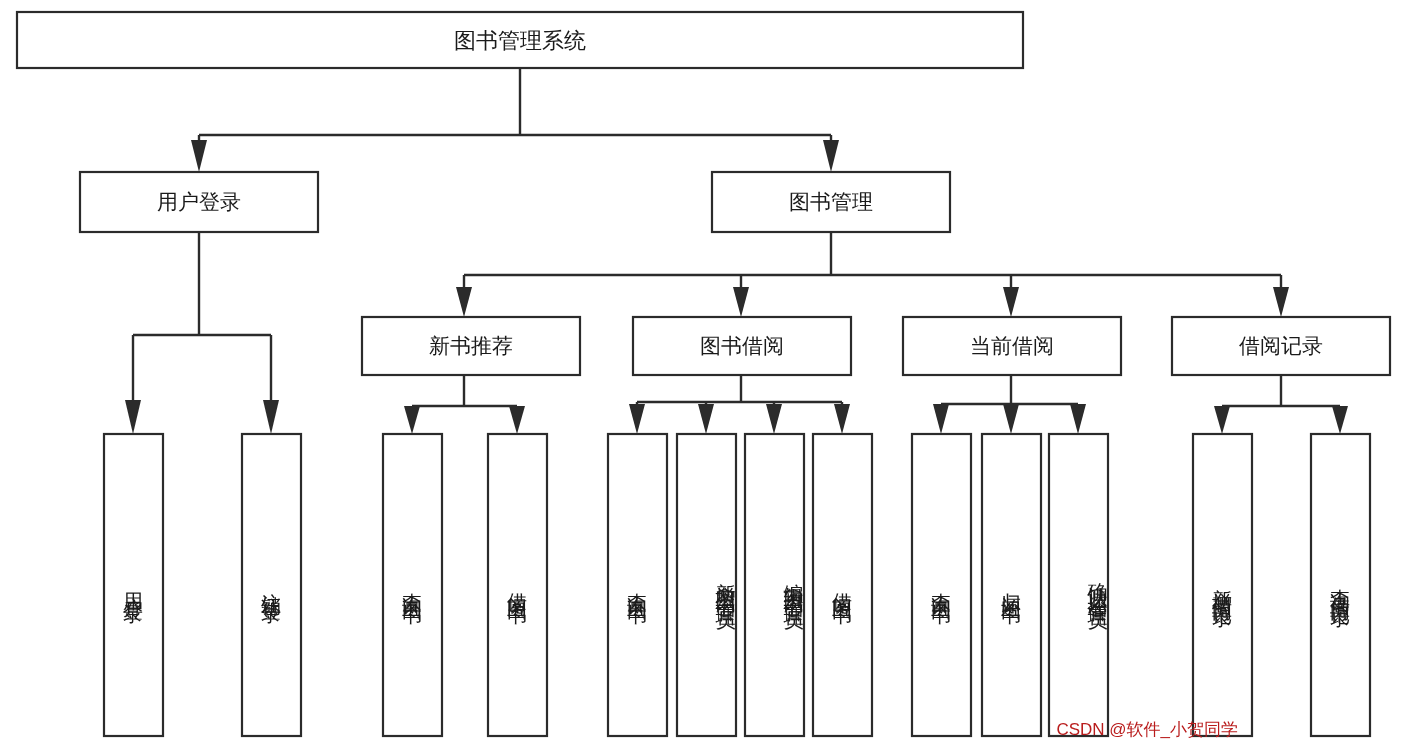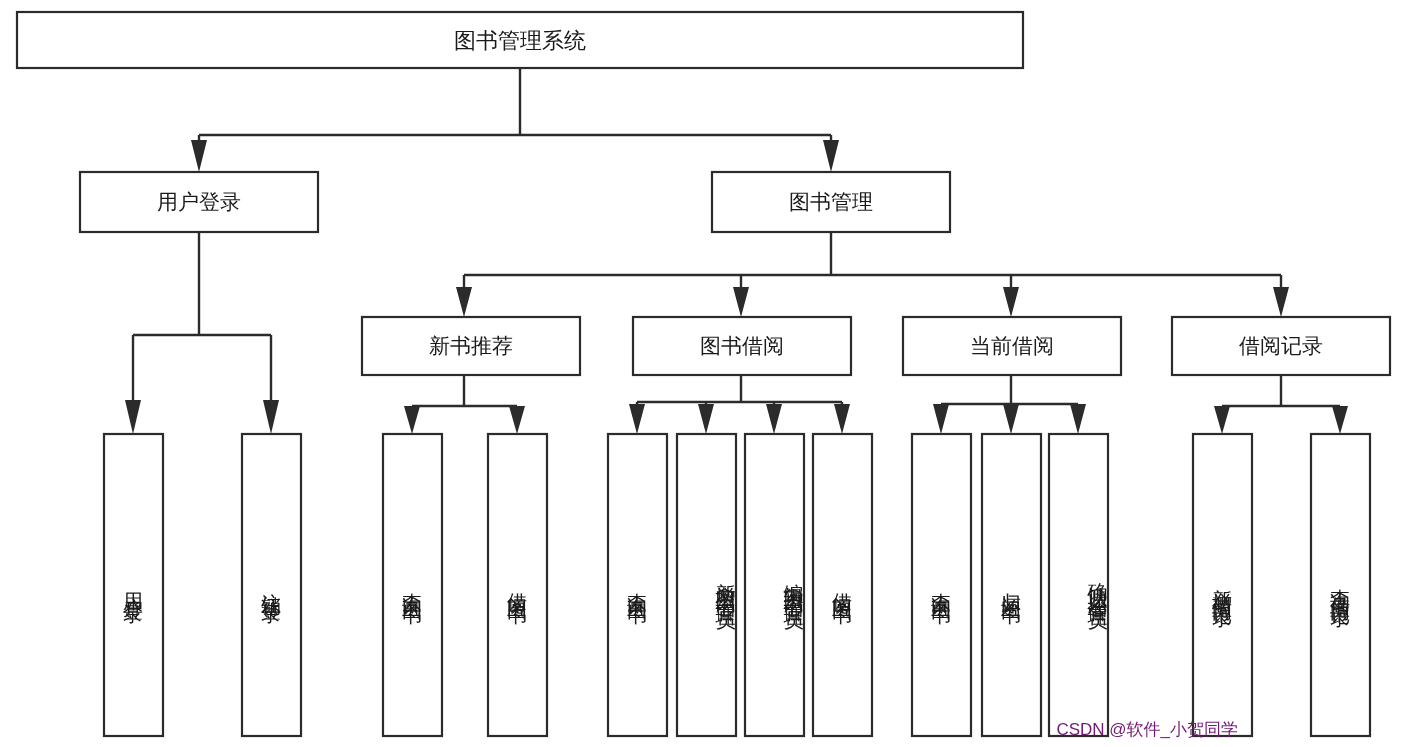--- a/index.html
+++ b/index.html
@@ -70,21 +70,21 @@
     white-space: nowrap;
     pointer-events: none;
     user-select: none;
   }
   .watermark {
     position: absolute;
     right: 8px;
     bottom: 6px;
     font-family: "Liberation Sans", "DejaVu Sans", sans-serif;
     font-size: 17px;
-    color: #701a75;
+    color: #b91c1c;
     white-space: nowrap;
     user-select: none;
   }
 </style>
 </head>
 <body>
 
 <div id="diagram-root">
 
   <svg class="diagram-canvas" viewBox="0 0 1405 747" xmlns="http://www.w3.org/2000/svg">

